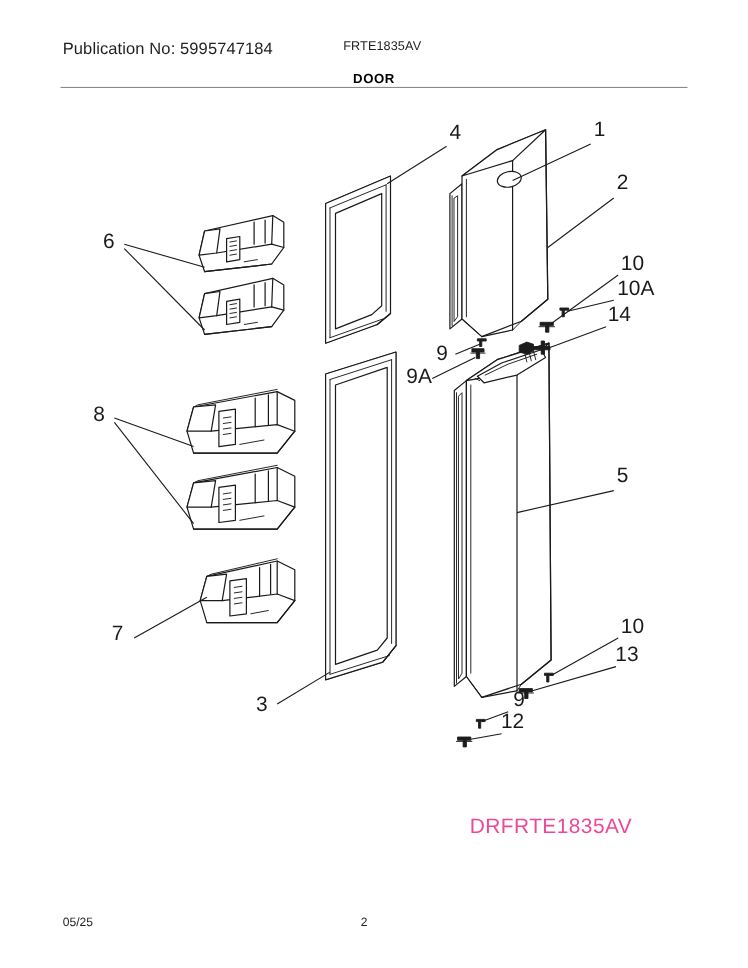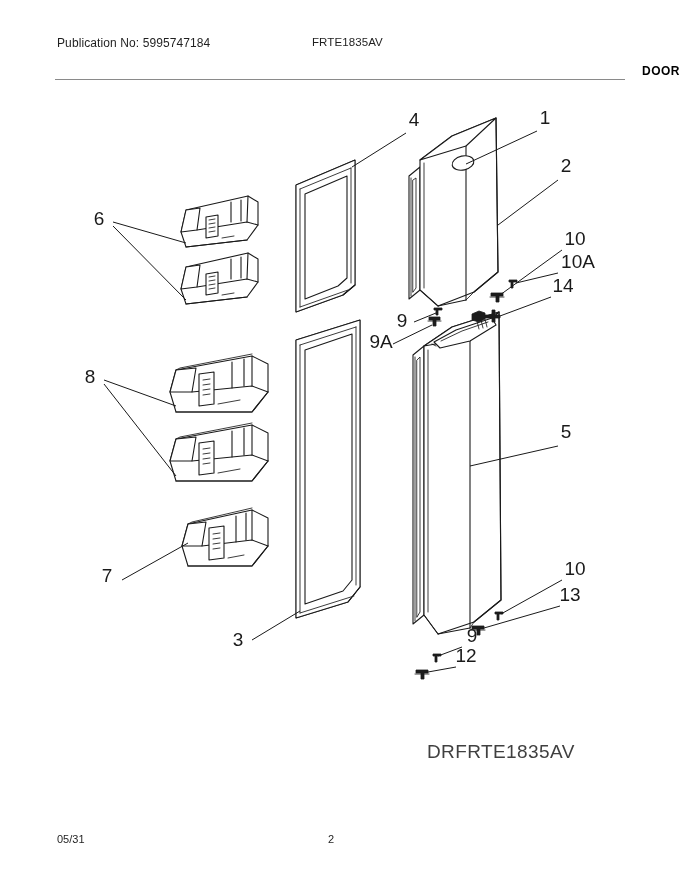--- a/index.html
+++ b/index.html
@@ -20,40 +20,40 @@
     position: absolute;
     inset: 0;
     width: 680px;
     height: 880px;
     background: #ffffff;
   }
   .hdr-pub {
     position: absolute;
     left: 57px;
     top: 36px;
-    font-size: 12px;
+    font-size: 15px;
     letter-spacing: 0.1px;
     color: #1f1f1f;
     white-space: nowrap;
   }
   .hdr-model {
     position: absolute;
     left: 312px;
     top: 36px;
     font-size: 11.5px;
     letter-spacing: 0.1px;
     color: #1f1f1f;
     white-space: nowrap;
   }
   .hdr-section {
     position: absolute;
     left: 0;
     right: 0;
     top: 64px;
-    text-align: right;
+    text-align: center;
     font-size: 12px;
     font-weight: bold;
     letter-spacing: 0.5px;
     color: #000;
   }
   .hdr-rule {
     position: absolute;
     left: 55px;
     top: 79px;
     width: 570px;
@@ -73,21 +73,21 @@
     top: 833px;
     font-size: 11px;
     color: #1f1f1f;
   }
   .diagram-model {
     position: absolute;
     left: 427px;
     top: 741px;
     font-size: 19px;
     letter-spacing: 0.4px;
-    color: #404040;
+    color: #ec4899;
     white-space: nowrap;
   }
   svg.art {
     position: absolute;
     left: 0;
     top: 0;
     width: 680px;
     height: 880px;
   }
   .callout {
@@ -326,17 +326,17 @@
       <text class="callout" x="466" y="662" text-anchor="middle">12</text>
       <text class="callout" x="570" y="601" text-anchor="middle">13</text>
       <text class="callout" x="563" y="292" text-anchor="middle">14</text>
       <text class="callout" x="575" y="575" text-anchor="middle">10</text>
     </g>
 
   </svg>
 
   <div class="diagram-model">DRFRTE1835AV</div>
 
-  <div class="footer-date">05/31</div>
+  <div class="footer-date">05/25</div>
 
   <div class="footer-page">2</div>
 
 </div>
 
 </body></html>

